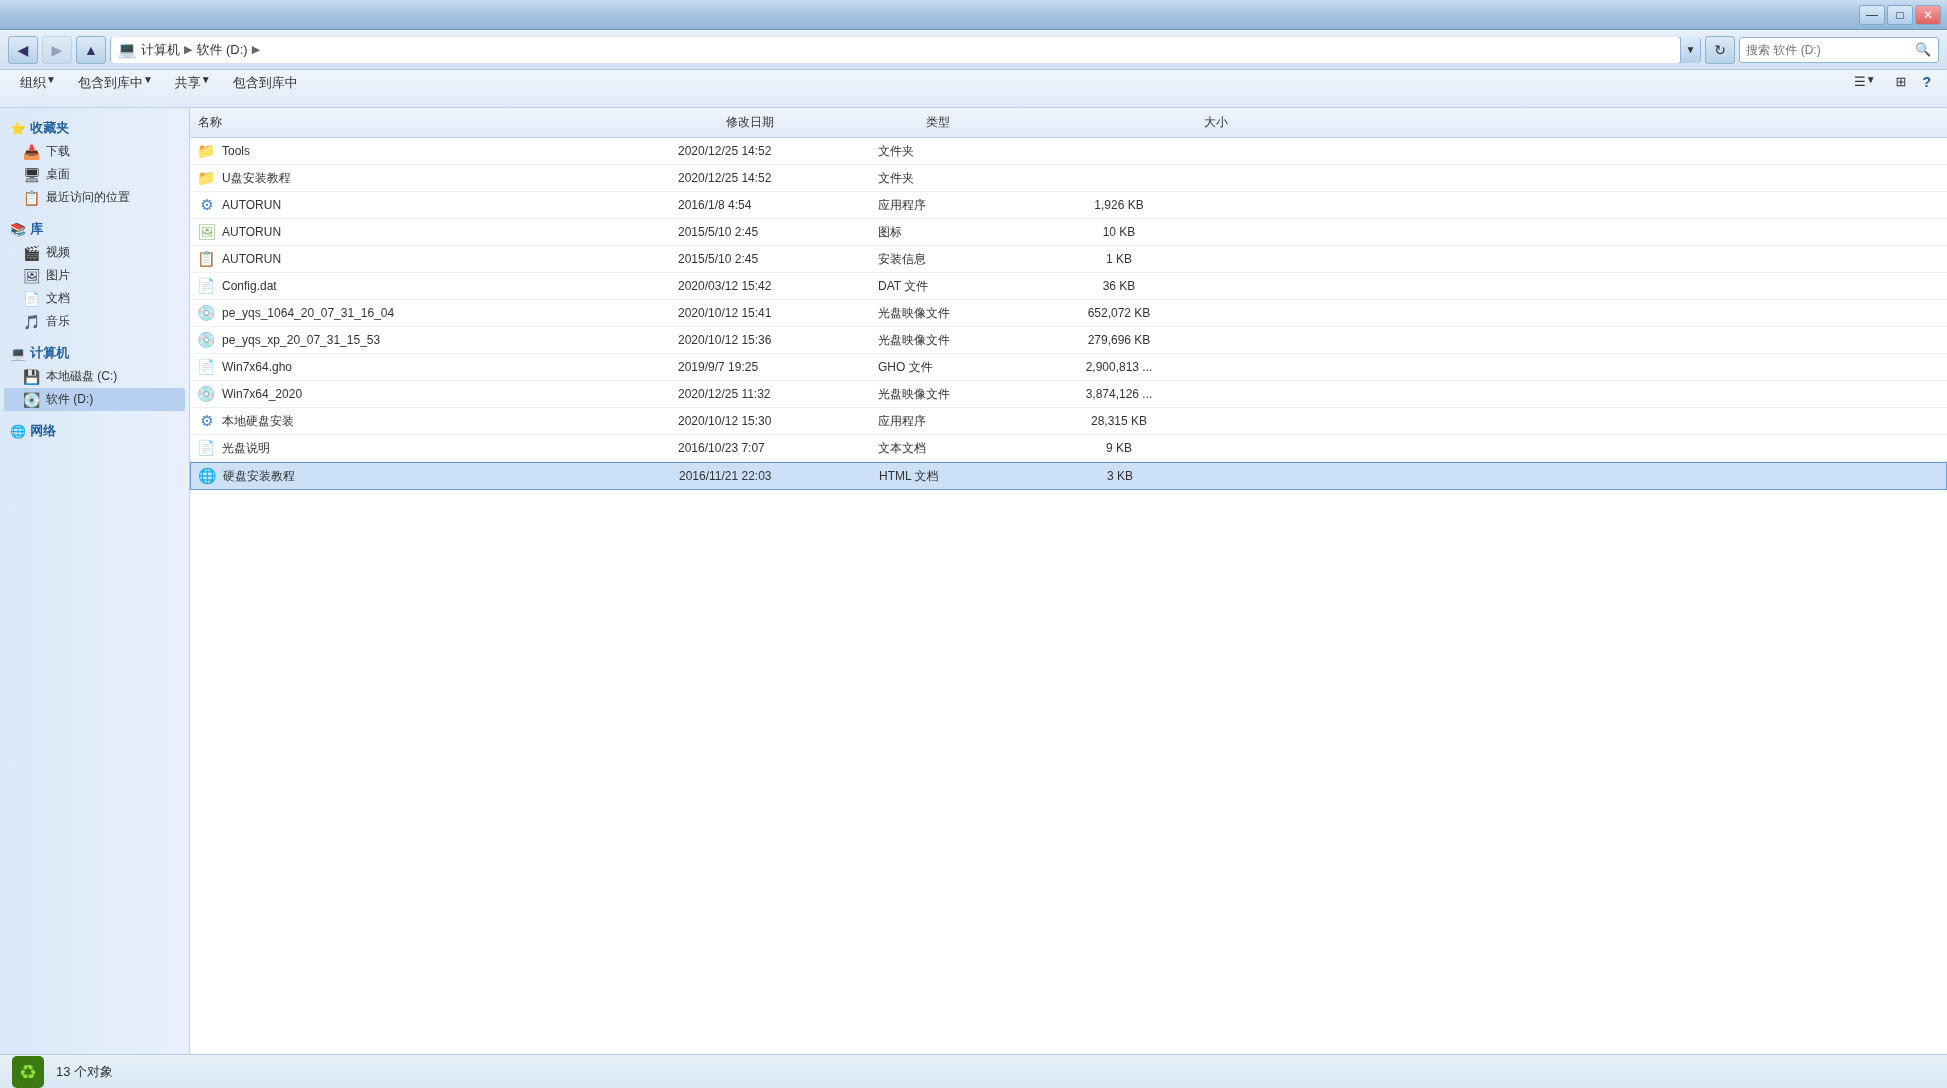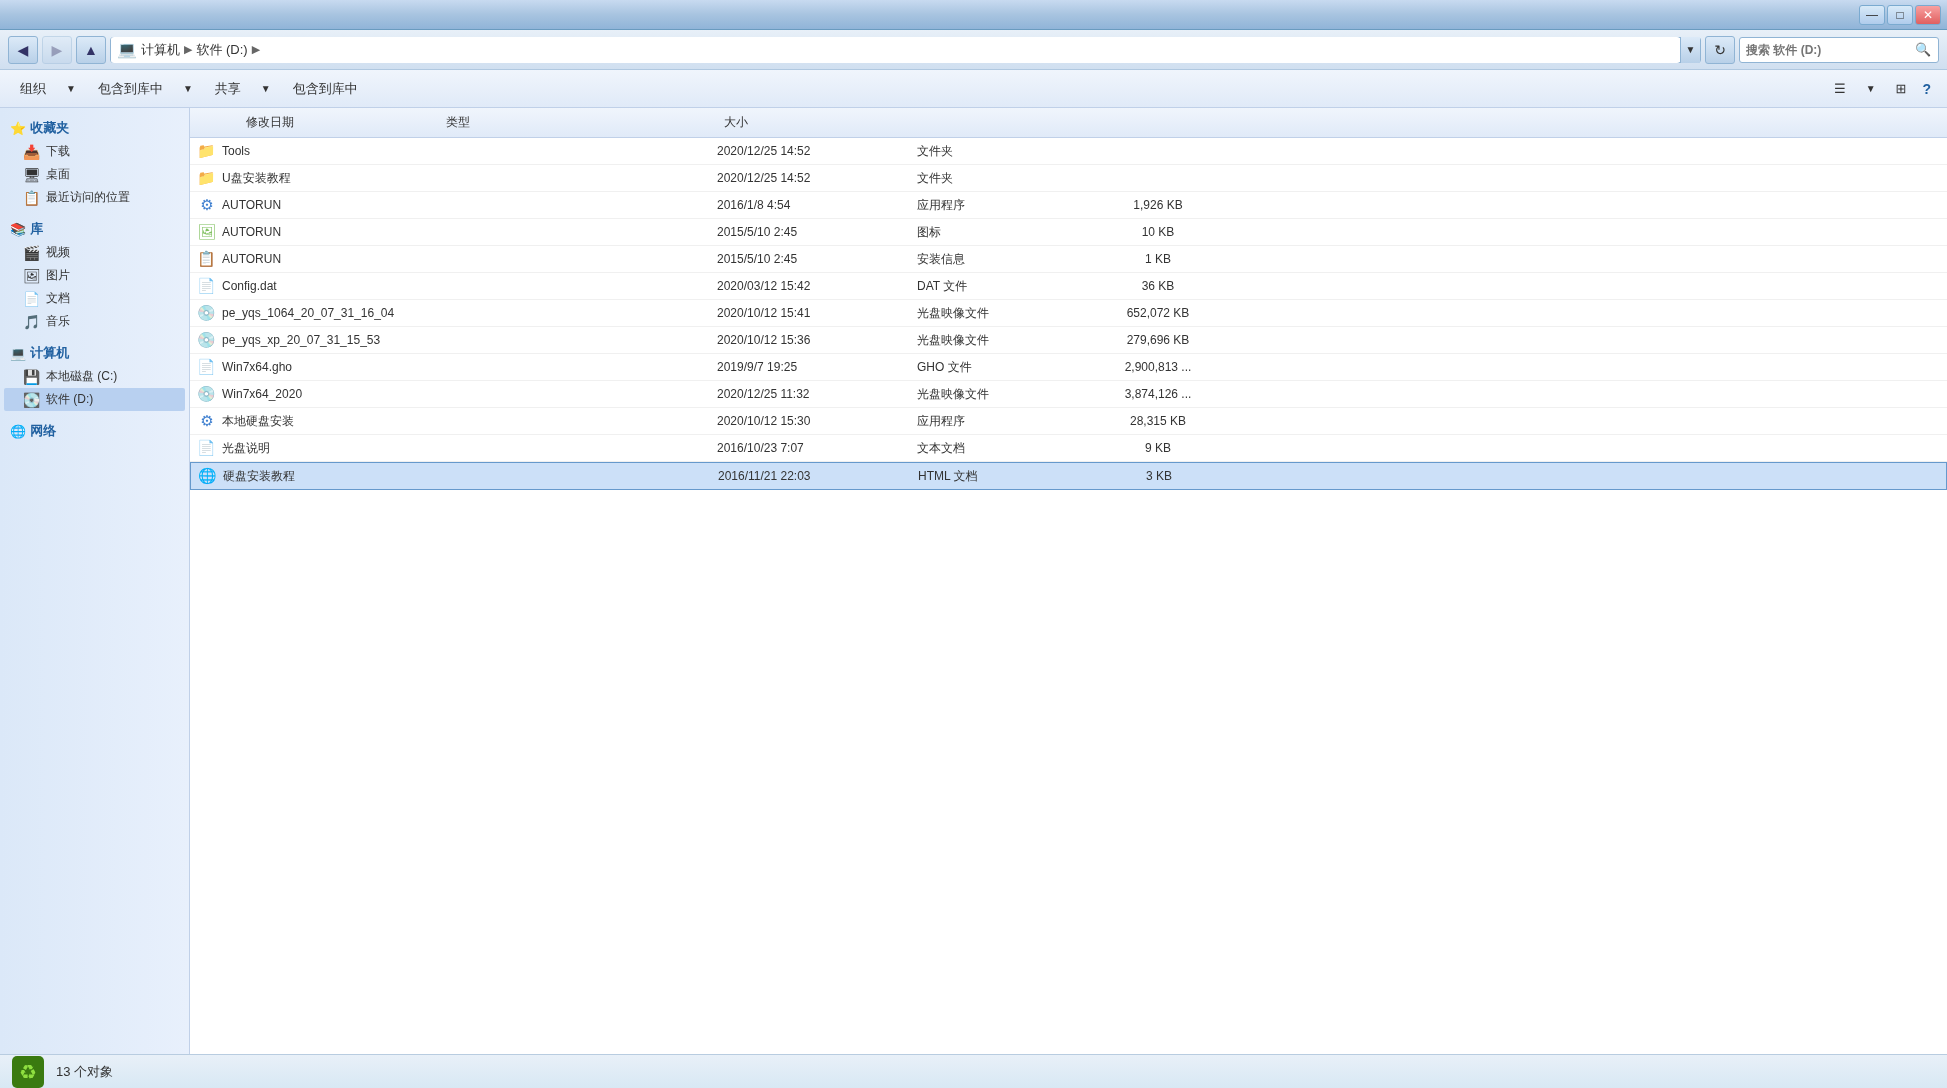--- a/index.html
+++ b/index.html
@@ -116,43 +116,41 @@
       padding: 0 6px;
       gap: 4px;
     }
     .search-bar input {
       border: none;
       outline: none;
       flex: 1;
       font-size: 12px;
       color: #999;
       background: transparent;
-      font-weight: bold;
     }
 
     
     .toolbar {
       background: linear-gradient(to bottom, #f0f5fc 0%, #e0eaf8 100%);
       height: 38px;
       display: flex;
       align-items: center;
       padding: 0 10px;
       border-bottom: 1px solid #c0d0e8;
       gap: 2px;
     }
     .toolbar-btn {
       height: 30px;
       padding: 0 10px;
       background: transparent;
       border: none;
       border-radius: 3px;
       cursor: pointer;
       display: flex;
-      align-items: center;
-      gap: 20px;
+      gap: 0;
       font-size: 13px;
       color: #333;
     }
     .toolbar-right {
       margin-left: auto;
       display: flex;
       align-items: center;
       gap: 4px;
     }
 
@@ -252,21 +250,21 @@
       overflow: hidden;
       white-space: nowrap;
       text-overflow: ellipsis;
     }
     .file-cell.name {
       width: 480px;
       display: flex;
       align-items: center;
       gap: 6px;
     }
-    .file-cell.date { width: 200px; margin-left: 39px; }
+    .file-cell.date { width: 200px; }
     .file-cell.type { width: 180px; }
     .file-cell.size { width: 150px; text-align: center; padding-right: 20px; }
     .file-icon {
       width: 18px;
       height: 18px;
       display: inline-flex;
       align-items: center;
       justify-content: center;
       font-size: 15px;
       flex-shrink: 0;
@@ -417,20 +415,21 @@
       <div class="sidebar-header">
         <span>🌐</span>
         <span>网络</span>
       </div>
     </div>
   </div>
 
   <div class="file-area">
 
     <div class="col-headers">
+      <div class="col-header col-name">名称</div>
       <div class="col-header col-date">修改日期</div>
       <div class="col-header col-type">类型</div>
       <div class="col-header col-size">大小</div>
     </div>
 
     <div id="file-list">
         <div class="file-row">
     <div class="file-cell name">
       <span class="file-icon" style="color:#f0c040">📁</span>
       <span>Tools</span>

